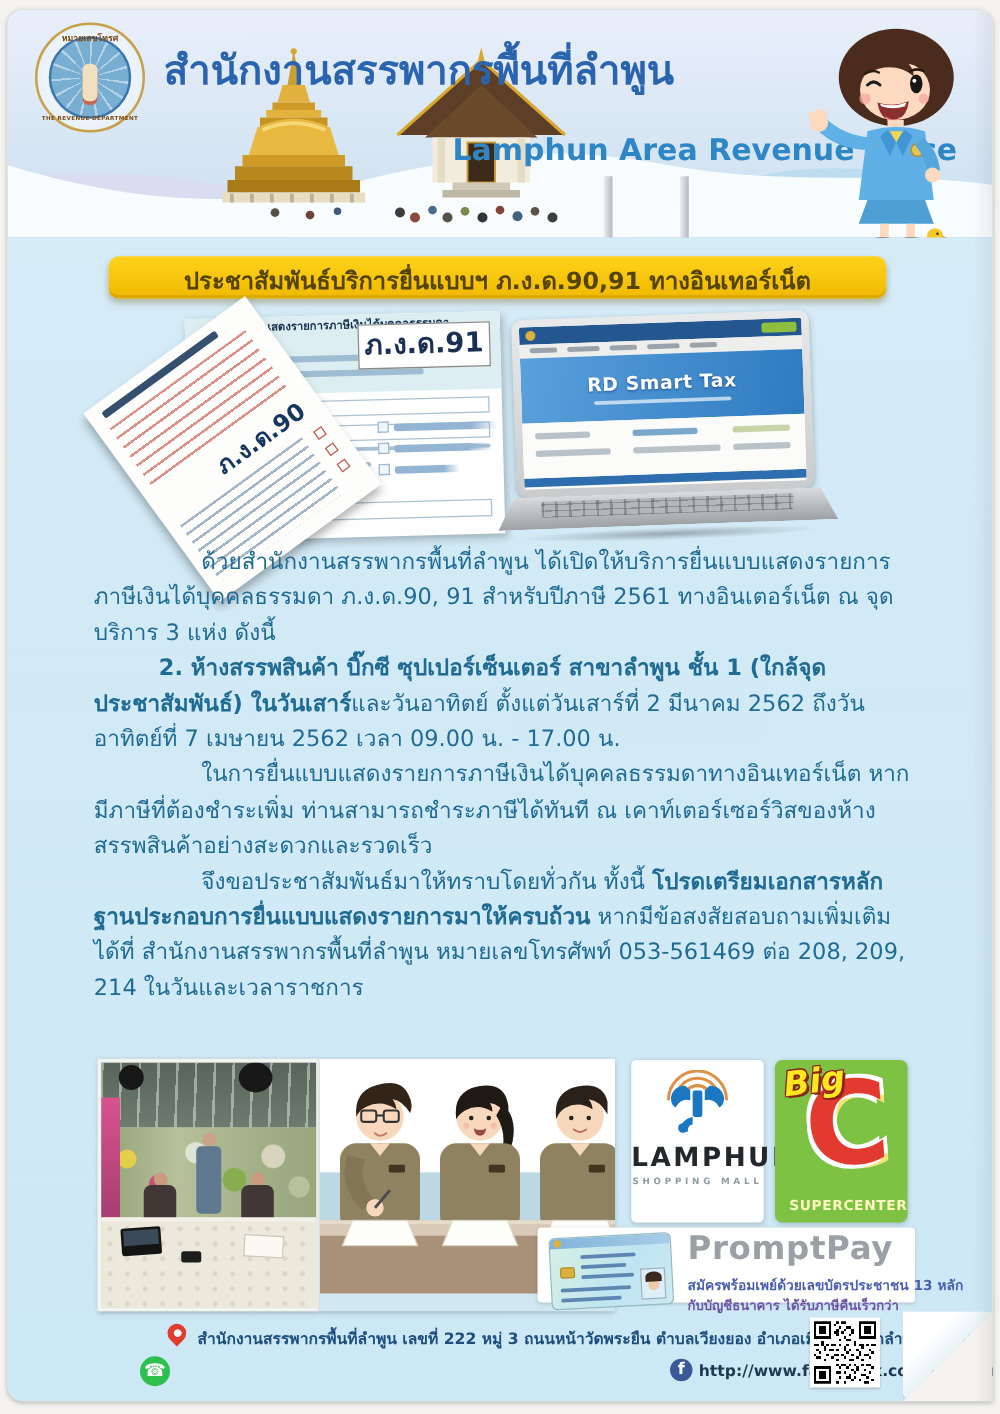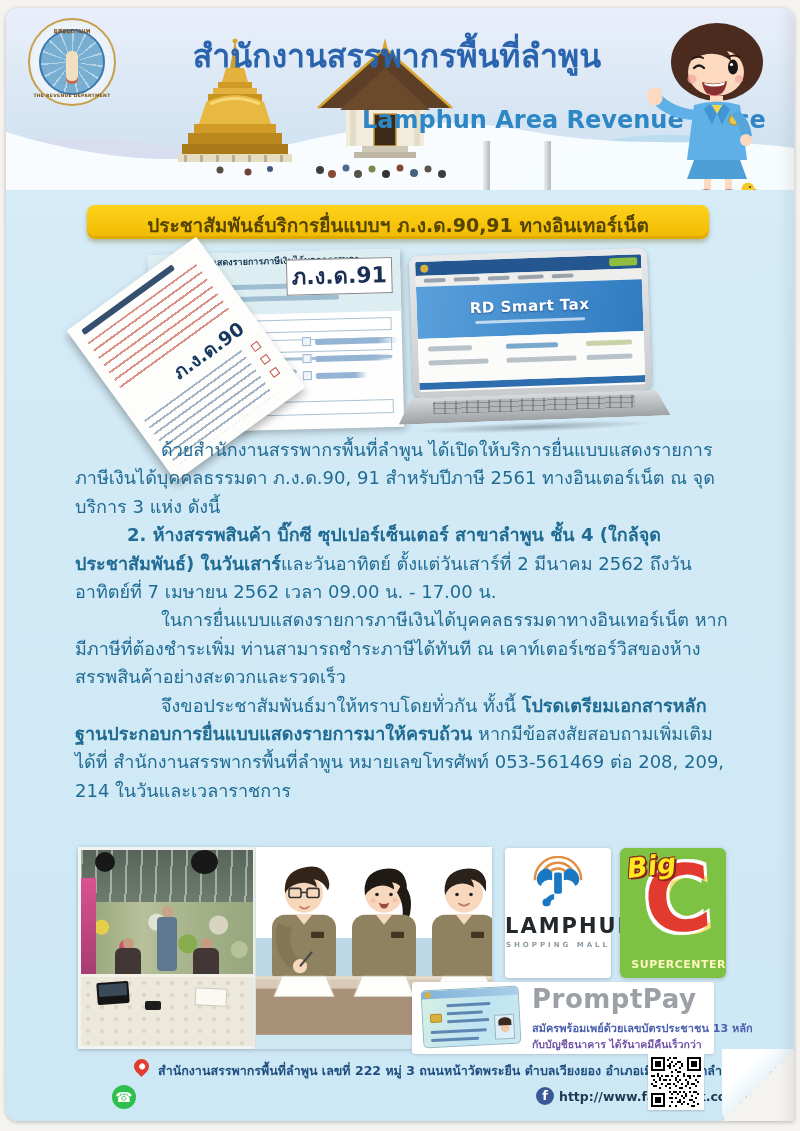--- a/index.html
+++ b/index.html
@@ -7,21 +7,21 @@
   body{position:relative;overflow:hidden;background:#f4f3f0;font-family:"DejaVu Sans","Liberation Sans",sans-serif}
   .stage{position:absolute;inset:0}
   .paper{position:absolute;left:6px;top:8px;width:788px;height:1113px;background:linear-gradient(180deg,#d8eef9 0%,#d2eaf6 40%,#cde8f5 100%);
          border-radius:12px 12px 0 12px;box-shadow:0 1px 4px rgba(0,0,0,.25);overflow:hidden}
   .paper::after{content:"";position:absolute;top:0;bottom:0;right:0;width:16px;background:linear-gradient(90deg,rgba(0,0,0,0),rgba(0,0,0,.06));pointer-events:none}
 
   
   .header{position:absolute;left:0;top:0;width:788px;height:182px;border-radius:12px 12px 0 0;overflow:hidden;
           background:linear-gradient(180deg,#e9effa 0%,#d8e6f4 55%,#cadff0 100%)}
   .wave{position:absolute;left:0;top:0;width:788px;height:182px}
-  .title{position:absolute;left:125px;top:22px;width:470px;text-align:right;font-size:32px;font-weight:800;color:#2a64ae;white-space:nowrap}
+  .title{position:absolute;left:125px;top:22px;width:470px;text-align:left;font-size:32px;font-weight:800;color:#2a64ae;white-space:nowrap}
   .subtitle{position:absolute;left:356px;top:98px;width:320px;text-align:center;font-size:24px;font-weight:600;color:#2e86c5;white-space:nowrap}
   .seal{position:absolute;left:22px;top:10px;width:88px;height:88px;border-radius:50%;border:2px solid #c8a04a;
         background:radial-gradient(circle,#eef4fb 55%,#dcE9f5 100%)}
   .seal-core{position:absolute;inset:9px;border-radius:50%;background:#79aed3;border:2px solid #3c78ad;overflow:hidden}
   .seal-core::before{content:"";position:absolute;inset:0;background:repeating-conic-gradient(from 0deg,rgba(255,255,255,.45) 0 4deg,rgba(255,255,255,0) 4deg 24deg)}
   .seal-fig{position:absolute;left:50%;top:20px;width:12px;height:30px;margin-left:-6px;border-radius:5px;background:#f0e0bf;box-shadow:0 3px 0 #c4694f}
   .seal-top{position:absolute;left:0;right:0;top:5px;text-align:center;font-size:7px;font-weight:700;color:#7d4b12;white-space:nowrap}
   .seal-bottom{position:absolute;left:0;right:0;bottom:6px;text-align:center;font-size:4.5px;font-weight:700;letter-spacing:.3px;color:#7d4b12;white-space:nowrap}
   .scene{position:absolute;left:154px;top:30px;width:315px;height:150px}
   .sign{position:absolute;left:462px;top:95px;width:98px;height:92px}
@@ -140,21 +140,21 @@
 
   .bigc{position:absolute;left:614px;top:840px;width:106px;height:130px;background:#7dc242;border-radius:6px;
         box-shadow:0 1px 4px rgba(0,0,0,.2);overflow:hidden}
   .bigc-big{position:absolute;left:7px;top:2px;font-size:27px;font-weight:800;font-style:italic;color:#ffe81f;transform:rotate(-7deg);
             text-shadow:-1px -1px 0 #8c241a,1px -1px 0 #8c241a,-1px 1px 0 #8c241a,2px 2px 0 #8c241a}
   .bigc-c{position:absolute;left:24px;top:0px;font-size:92px;line-height:104px;font-weight:800;color:#e23a2e;transform:rotate(-4deg);
           text-shadow:-3px -3px 0 #fff,3px -3px 0 #fff,-3px 3px 0 #fff,3px 3px 0 #f6e27c}
   .bigc-tag{position:absolute;left:0;right:0;bottom:7px;text-align:right;font-size:11px;font-weight:800;
             letter-spacing:.5px;color:#fdf6be}
 
-  .promptpay{position:absolute;left:406px;top:974px;width:302px;height:72px;background:#fff;border-radius:3px;
+  .promptpay{position:absolute;left:424px;top:974px;width:302px;height:60px;background:#fff;border-radius:3px;
              box-shadow:0 1px 3px rgba(0,0,0,.15)}
   .pp-title{position:absolute;left:120px;top:2px;font-size:26px;font-weight:600;color:#9aa0a5;letter-spacing:.5px}
   .pp-l1{position:absolute;left:120px;top:37px;font-size:11px;font-weight:700;color:#4a5fae;white-space:nowrap}
   .pp-l2{position:absolute;left:120px;top:54px;font-size:10.5px;font-weight:700;color:#7053a5;white-space:nowrap}
   .idcard{position:absolute;left:10px;top:6px;width:98px;height:58px;border-radius:5px;transform:rotate(-3deg);
           background:linear-gradient(120deg,#d6f0e2,#bfe4f2 60%,#cdeaf0);border:1px solid #93b9c2;overflow:hidden}
   .idc-top{position:absolute;left:0;right:0;top:0;height:8px;background:linear-gradient(90deg,#7fb3d9,#a9cde8)}
   .idc-emb{position:absolute;left:3px;top:1px;width:6px;height:6px;border-radius:50%;background:#d9b13c}
   .idc-chip{position:absolute;left:7px;top:23px;width:12px;height:9px;border-radius:2px;background:#d9b13c;border:1px solid #b08f2a}
   .idc-line{position:absolute;height:2.5px;border-radius:1px;background:#5e86b2}
@@ -191,21 +191,21 @@
     <svg class="wave" viewBox="0 0 788 182" preserveAspectRatio="none">
       <ellipse cx="60" cy="172" rx="170" ry="42" fill="#ded9ec" opacity="0.55"></ellipse>
       <path d="M500,182 C580,112 700,116 788,152 L788,182 Z" fill="#b9dbee" opacity="0.9"></path>
       <path d="M0,124 C90,152 180,160 268,140 C368,116 430,106 528,124 C628,142 706,128 788,140 L788,182 L0,182 Z" fill="#fafdff" opacity="0.95"></path>
     </svg>
 
     <div class="seal">
       <div class="seal-core">
             <div class="seal-fig"></div>
           </div>
-      <div class="seal-top">ยสอบถามเพ</div>
+      <div class="seal-top">หมายเลขโทรศ</div>
       <div class="seal-bottom">THE REVENUE DEPARTMENT</div>
     </div>
 
     <svg class="scene" viewBox="0 0 315 150">
       <circle cx="75" cy="3" r="2.5" fill="#d8a830"></circle>
       <polygon points="75,2 80,30 70,30" fill="#caa032"></polygon>
       <polygon points="66,30 84,30 88,44 62,44" fill="#e3b23e"></polygon>
       <rect x="58" y="44" width="34" height="6" fill="#cf9a26"></rect>
       <rect x="53" y="50" width="44" height="6" fill="#e3b23e"></rect>
       <rect x="48" y="56" width="54" height="7" fill="#c8941f"></rect>
@@ -371,21 +371,21 @@
       </div>
     </div>
     <div class="lap-base">
           <div class="kb"></div>
         </div>
     <div class="lap-shadow"></div>
   </div>
 
   <div class="bodytext">
     <p class="ind-lg"><span>ด้วยสำนักงานสรรพากรพื้นที่ลำพูน ได้เปิดให้บริการยื่นแบบแสดงรายการภาษีเงินได้บุคคลธรรมดา ภ.ง.ด.90, 91 สำหรับปีภาษี 2561 ทางอินเตอร์เน็ต ณ จุดบริการ 3 แห่ง ดังนี้</span></p>
-    <p class="ind-sm"><b>2. ห้างสรรพสินค้า บิ๊กซี ซุปเปอร์เซ็นเตอร์ สาขาลำพูน ชั้น 4 (ใกล้จุดประชาสัมพันธ์) ในวันเสาร์</b><span>และวันอาทิตย์ ตั้งแต่วันเสาร์ที่ 2 มีนาคม 2562 ถึงวันอาทิตย์ที่ 7 เมษายน 2562 เวลา 09.00 น. - 17.00 น.</span></p>
+    <p class="ind-sm"><b>2. ห้างสรรพสินค้า บิ๊กซี ซุปเปอร์เซ็นเตอร์ สาขาลำพูน ชั้น 1 (ใกล้จุดประชาสัมพันธ์) ในวันเสาร์</b><span>และวันอาทิตย์ ตั้งแต่วันเสาร์ที่ 2 มีนาคม 2562 ถึงวันอาทิตย์ที่ 7 เมษายน 2562 เวลา 09.00 น. - 17.00 น.</span></p>
     <p class="ind-lg"><span>ในการยื่นแบบแสดงรายการภาษีเงินได้บุคคลธรรมดาทางอินเทอร์เน็ต หากมีภาษีที่ต้องชำระเพิ่ม ท่านสามารถชำระภาษีได้ทันที ณ เคาท์เตอร์เซอร์วิสของห้างสรรพสินค้าอย่างสะดวกและรวดเร็ว</span></p>
     <p class="ind-lg"><span>จึงขอประชาสัมพันธ์มาให้ทราบโดยทั่วกัน ทั้งนี้ </span><b>โปรดเตรียมเอกสารหลักฐานประกอบการยื่นแบบแสดงรายการมาให้ครบถ้วน</b><span> หากมีข้อสงสัยสอบถามเพิ่มเติมได้ที่ สำนักงานสรรพากรพื้นที่ลำพูน หมายเลขโทรศัพท์ 053-561469 ต่อ 208, 209, 214 ในวันและเวลาราชการ</span></p>
   </div>
 
   <div class="photo">
     <div class="ph-ceil"></div>
     <div class="ph-b1"></div>
     <div class="ph-b2"></div>
     <div class="ph-mid"></div>
     <div class="ph-banner"></div>
@@ -474,21 +474,21 @@
       <div class="idc-chip"></div>
       <div class="idc-line" style="left:24px;top:14px;width:44px"></div>
       <div class="idc-line" style="left:24px;top:22px;width:36px"></div>
       <div class="idc-line" style="left:24px;top:30px;width:42px"></div>
       <div class="idc-line" style="left:7px;top:40px;width:56px"></div>
       <div class="idc-line" style="left:7px;top:48px;width:48px"></div>
       <div class="idc-photo"></div>
     </div>
     <div class="pp-title">PromptPay</div>
     <div class="pp-l1">สมัครพร้อมเพย์ด้วยเลขบัตรประชาชน 13 หลัก</div>
-    <div class="pp-l2">กับบัญชีธนาคาร ได้รันาคมีคืนเร็วกว่า</div>
+    <div class="pp-l2">กับบัญชีธนาคาร ได้รับภาษีคืนเร็วกว่า</div>
   </div>
 
   <span class="pin"></span>
   <div class="addr">สำนักงานสรรพากรพื้นที่ลำพูน เลขที่ 222 หมู่ 3 ถนนหน้าวัดพระยืน ตำบลเวียงยอง อำเภอเมือง จังหวัดลำพูน 51000</div>
   <span class="phone">☎</span>
   <span class="fb">f</span>
   <div class="fburl">http://www.facebook.com/lamphunrevenue</div>
   <svg class="qr" viewBox="0 0 25 25" shape-rendering="crispEdges">
     <rect width="25" height="25" fill="#fff"></rect>
     <g fill="#000">

